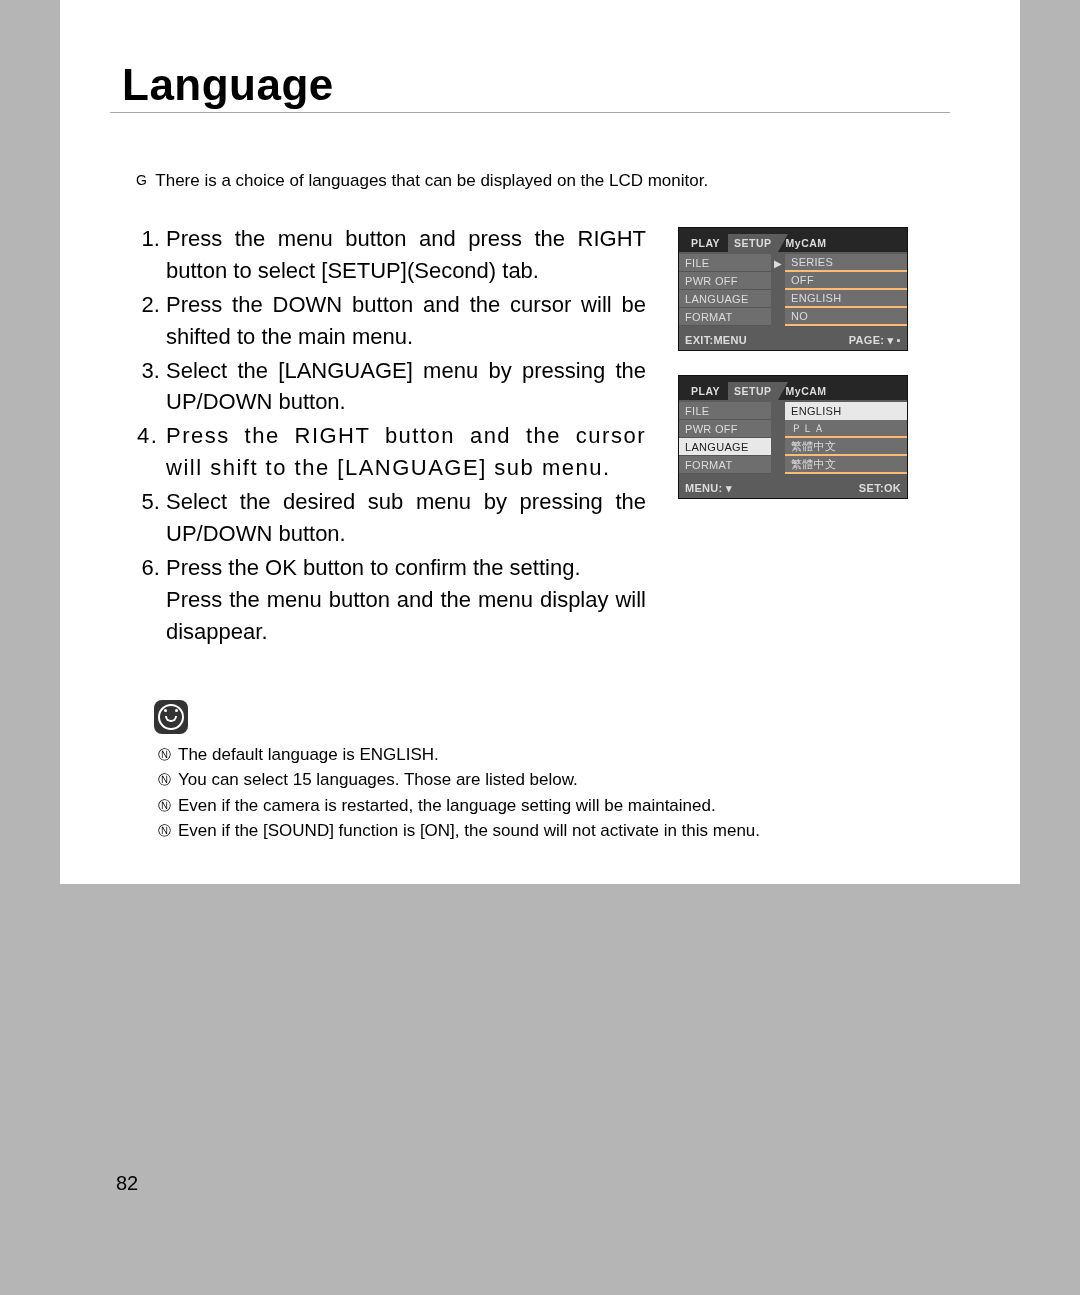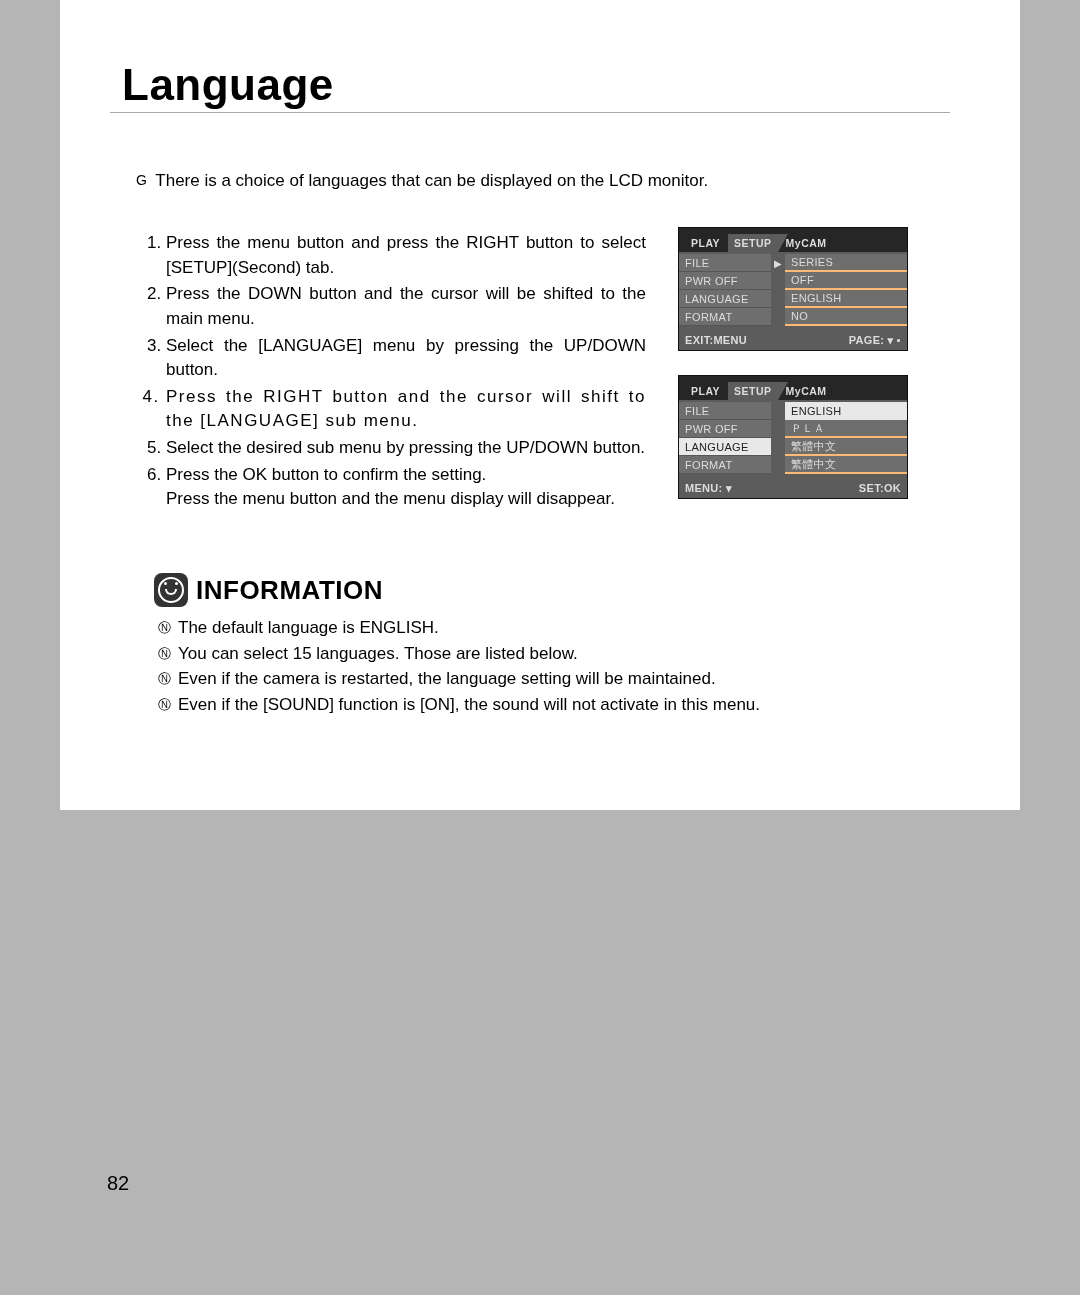--- a/index.html
+++ b/index.html
@@ -51,24 +51,24 @@
     position: relative;
     top: -1px;
   }
   .body-grid {
     display: grid;
     grid-template-columns: 1fr 272px;
     column-gap: 32px;
     align-items: start;
   }
   .steps {
-    margin: 22px 0 0 32px;
+    margin: 14px 0 0 32px;
     list-style: decimal;
     padding-left: 24px;
-    font-size: 17px;
+    font-size: 22px;
     line-height: 1.45;
   }
   .steps li { margin-bottom: 2px; }
   .steps .sub {
     display: block;
   }
   .right-col {
     padding-top: 8px;
   }
   .lcd {
@@ -227,21 +227,21 @@
     font-size: 13px;
     margin-right: 6px;
     position: relative;
     top: 3px;
     width: 14px;
     flex-shrink: 0;
   }
   .info-item .txt { flex: 1; }
   .page-number {
     position: absolute;
-    left: 107px;
+    left: 116px;
     bottom: 100px;
     font-size: 20px;
   }
   .justify { text-align: justify; }
   .ls1 { letter-spacing: 1.5px; }
 </style>
 </head>
 <body>
 
 <div class="page">
@@ -347,21 +347,20 @@
     </div>
 
     <div class="info-row">
       <span class="info-icon">
         <span class="eyes">
             <span></span>
             <span></span>
           </span>
         <span class="mouth"></span>
       </span>
-      <span class="info-title">INFORMATION</span>
     </div>
 
     <div class="info-list">
       <div class="info-item">
         <span class="mk">Ⓝ</span>
         <span class="txt">The default language is ENGLISH.</span>
       </div>
       <div class="info-item">
         <span class="mk">Ⓝ</span>
         <span class="txt">

